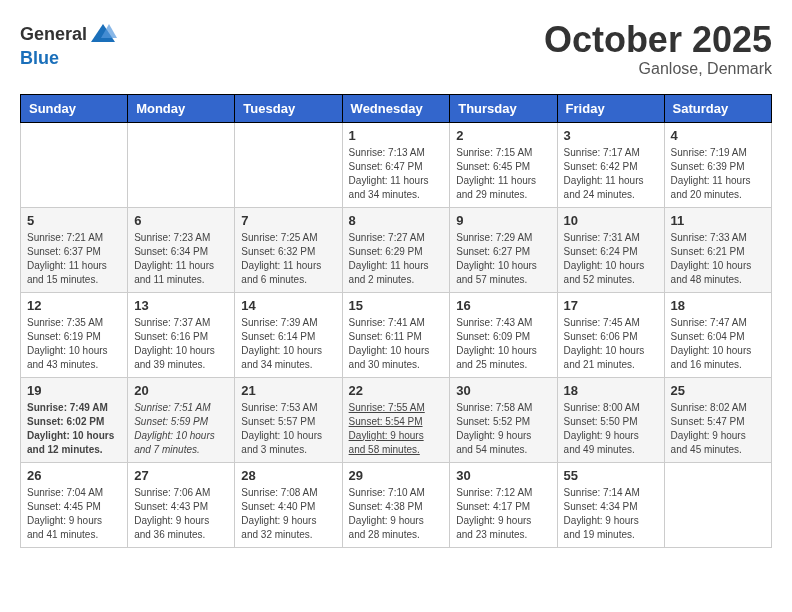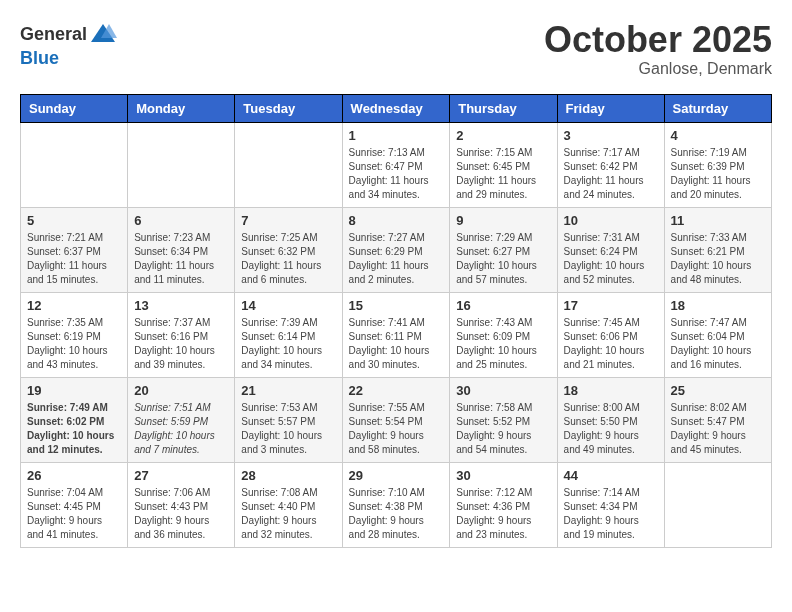--- a/index.html
+++ b/index.html
@@ -277,21 +277,21 @@
         </td>
         <td>
           <div class="day-number">21</div>
           <div class="day-info" style="white-space: pre-line;">Sunrise: 7:53 AM
 Sunset: 5:57 PM
 Daylight: 10 hours
 and 3 minutes.</div>
         </td>
         <td>
           <div class="day-number">22</div>
-          <div class="day-info" style="white-space: pre-line;">Sunrise: 7:55 AM
+          <div class="day-info" style="white-space: pre-line; text-decoration: underline;">Sunrise: 7:55 AM
 Sunset: 5:54 PM
 Daylight: 9 hours
 and 58 minutes.</div>
         </td>
         <td>
           <div class="day-number">30</div>
           <div class="day-info" style="white-space: pre-line;">Sunrise: 7:58 AM
 Sunset: 5:52 PM
 Daylight: 9 hours
 and 54 minutes.</div>
@@ -336,26 +336,26 @@
         <td>
           <div class="day-number">29</div>
           <div class="day-info" style="white-space: pre-line;">Sunrise: 7:10 AM
 Sunset: 4:38 PM
 Daylight: 9 hours
 and 28 minutes.</div>
         </td>
         <td>
           <div class="day-number">30</div>
           <div class="day-info" style="white-space: pre-line;">Sunrise: 7:12 AM
-Sunset: 4:36 PM
+Sunset: 4:17 PM
 Daylight: 9 hours
 and 23 minutes.</div>
         </td>
         <td>
-          <div class="day-number">44</div>
+          <div class="day-number">55</div>
           <div class="day-info" style="white-space: pre-line;">Sunrise: 7:14 AM
 Sunset: 4:34 PM
 Daylight: 9 hours
 and 19 minutes.</div>
         </td>
         <td class="empty-cell"></td>
       </tr>
     </tbody>
 </table>
 

